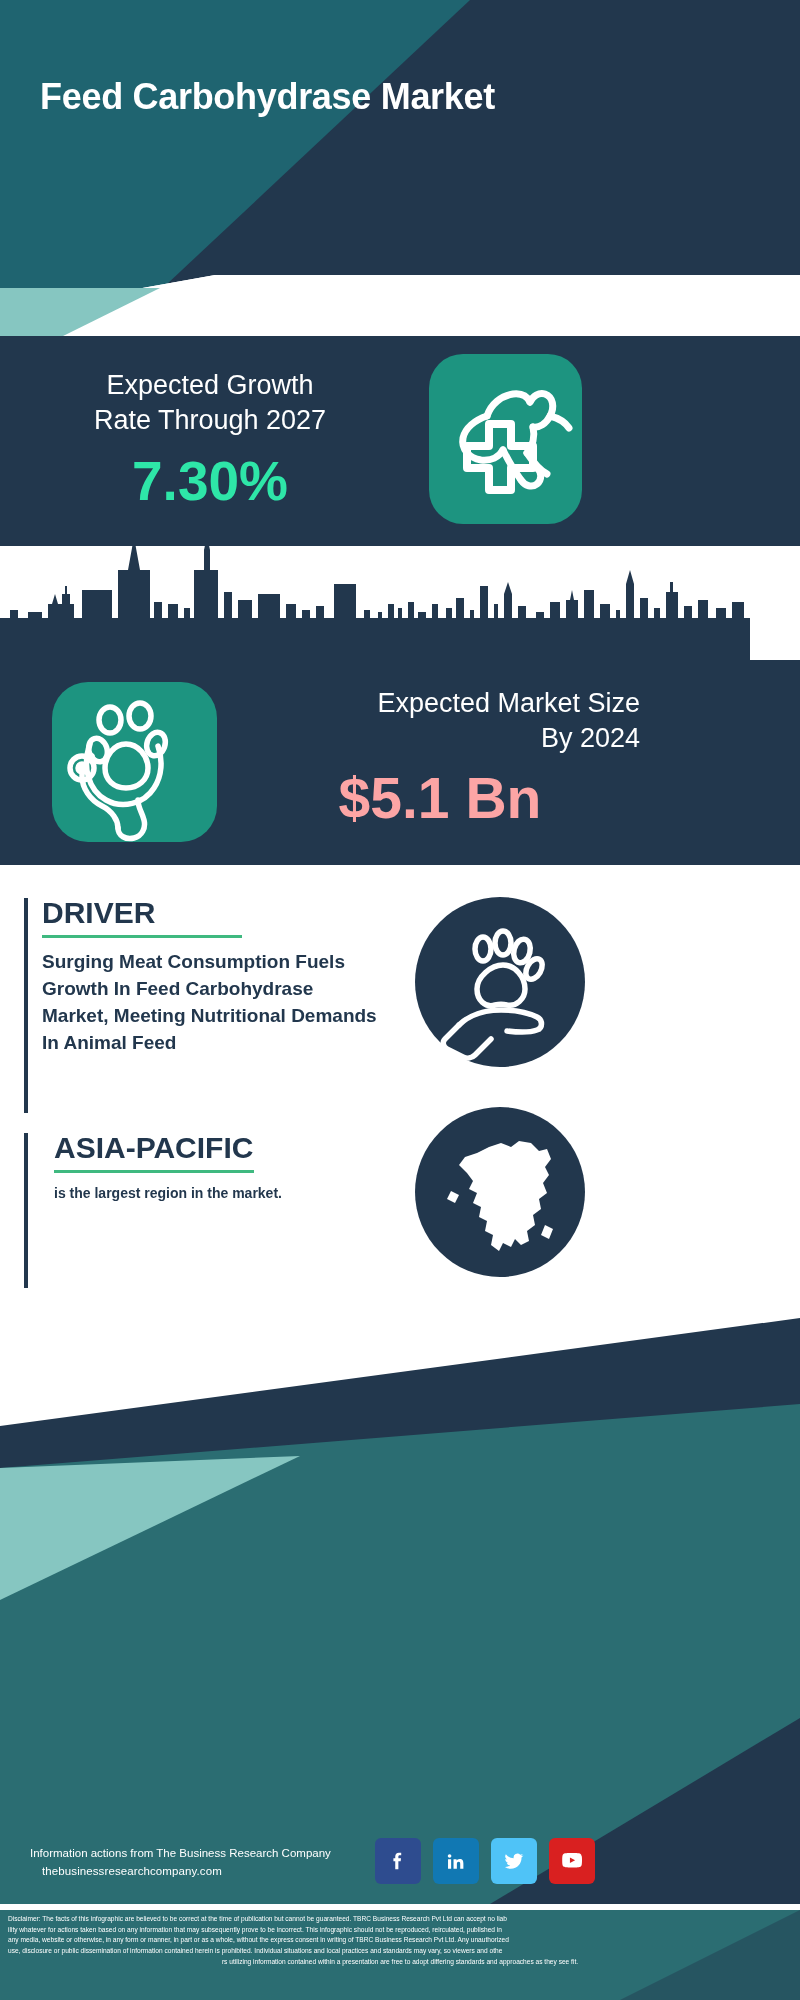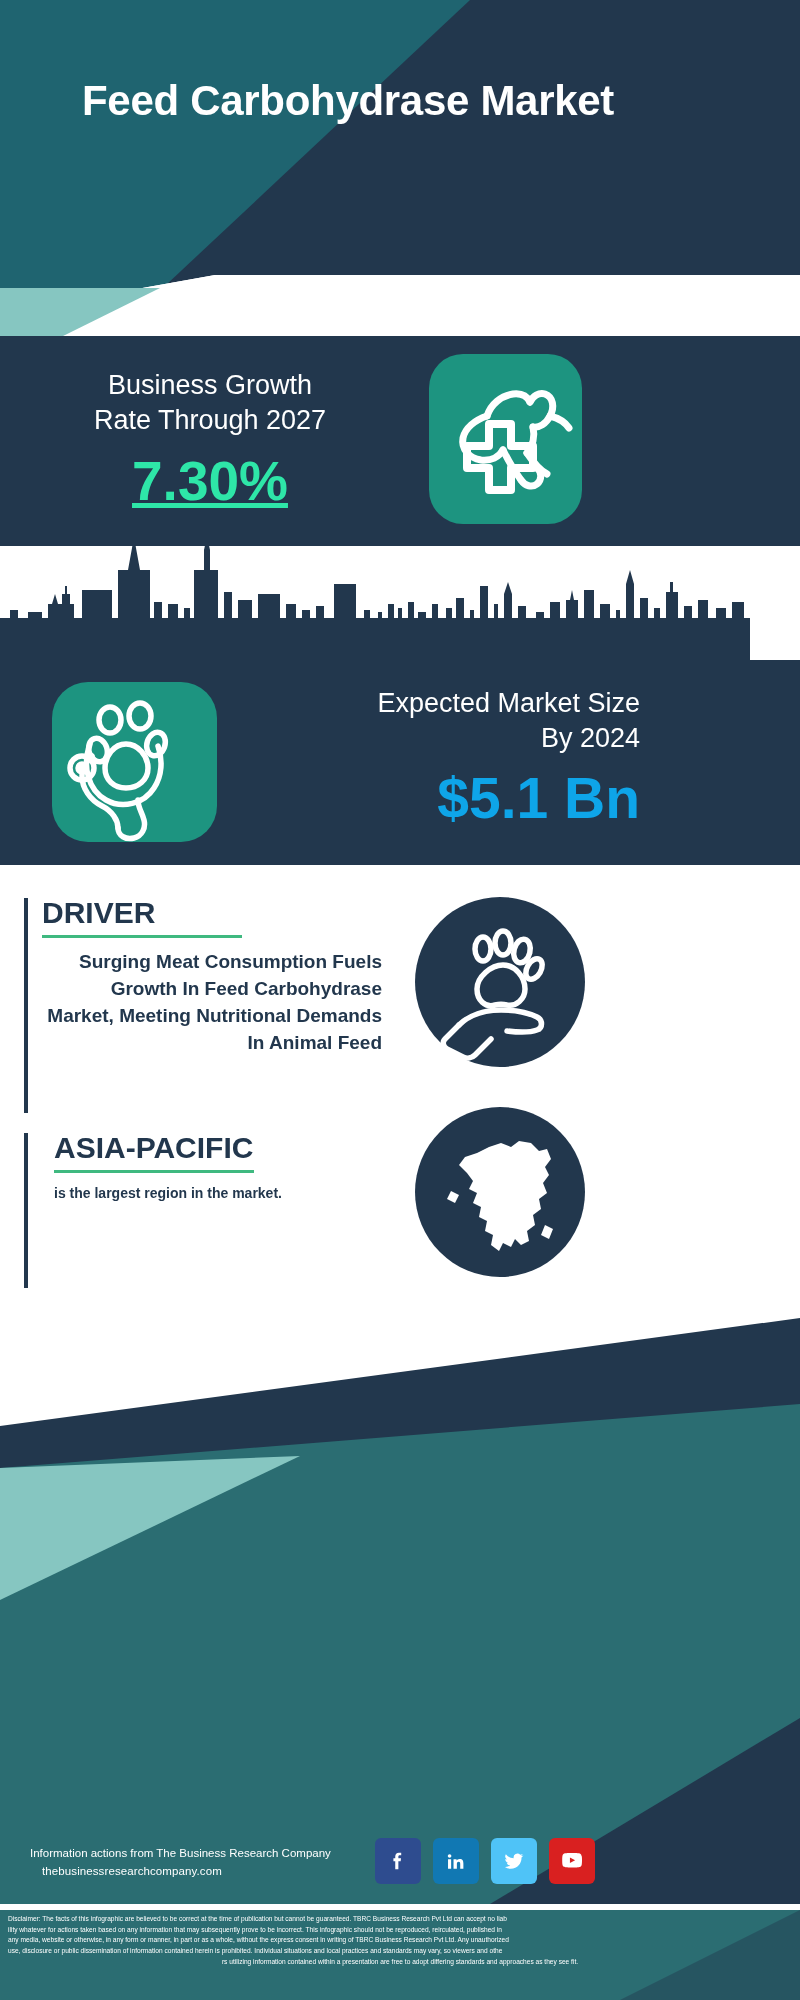--- a/index.html
+++ b/index.html
@@ -11,44 +11,44 @@
     overflow:hidden;
   }
 
   .page { position:relative; width:800px; height:2000px; background:#ffffff; }
 
   
   .header { position:absolute; left:0; top:0; width:800px; height:330px; overflow:hidden; }
   .header svg { position:absolute; left:0; top:0; }
   .header-title {
     position:absolute; left:0; top:78px; width:696px;
-    text-align:center;
+    text-align:left;
     color:#ffffff;
-    font-size:42px;
+    font-size:36px;
     font-weight:bold;
     line-height:1.08;
     letter-spacing:-0.3px;
     z-index:3;
     padding:0 40px;
   }
 
   
   .growth-band {
     position:absolute; left:0; top:336px; width:800px; height:210px;
     background:#22374d;
   }
   .growth-text {
     position:absolute; left:30px; top:32px; width:360px;
     text-align:center; color:#ffffff;
     font-size:27px; line-height:1.28; font-weight:400;
   }
   .growth-value {
     position:absolute; left:30px; top:118px; width:360px;
     text-align:center; color:#2ee6a8;
-    font-size:55px; font-weight:bold; line-height:1;text-decoration:underline;
+    font-size:55px; font-weight:bold; line-height:1;
   }
   .icon-box-dog {
     position:absolute; left:429px; top:18px;
     width:153px; height:170px;
     background:#1d9480; border-radius:34px;
   }
 
   
   .skyline { position:absolute; left:0; top:546px; width:800px; height:122px; background:#ffffff; }
   .skyline svg { display:block; }
@@ -63,21 +63,21 @@
     width:165px; height:160px;
     background:#1d9480; border-radius:36px;
   }
   .market-text {
     position:absolute; left:240px; top:26px; width:400px;
     text-align:right; color:#ffffff;
     font-size:27px; line-height:1.28;
   }
   .market-value {
     position:absolute; left:240px; top:110px; width:400px;
-    text-align:right; color:#0ea5e9;
+    text-align:center; color:#fca5a5;
     font-size:57px; font-weight:bold; line-height:1;
   }
 
   
   .content { position:absolute; left:0; top:865px; width:800px; height:455px; background:#ffffff; }
 
   .card { position:absolute; }
   .card-rule {
     position:absolute; left:0; top:0; width:4px;
     background:#22374d;
@@ -144,21 +144,21 @@
     <div class="header-title">Feed Carbohydrase Market</div>
   </div>
 
   <svg style="position:absolute;left:0;top:268px;" width="300" height="72">
     <polygon points="0,0 0,72 0,72 0,0" fill="#1f6470"></polygon>
     <polygon points="0,20 160,20 55,72 0,72" fill="#86c6c1"></polygon>
   </svg>
 
   <div class="growth-band">
     <div class="growth-text">
-      <div>Business Growth</div>
+      <div>Expected Growth</div>
       <div>Rate Through 2027</div>
     </div>
     <div class="growth-value">7.30%</div>
 
     <div class="icon-box-dog">
       <svg width="153" height="170" viewBox="0 0 153 170">
         <g fill="none" stroke="#ffffff" stroke-width="7" stroke-linecap="round" stroke-linejoin="round">
 
           <path d="M58 62 C46 66 36 74 34 84 C32 95 40 104 52 106 C62 107 70 103 74 96"></path>
           <path d="M58 62 C62 50 72 42 84 40 C92 39 98 42 101 48"></path>
@@ -209,21 +209,21 @@
     <div class="market-value">$5.1 Bn</div>
   </div>
 
   <div class="content">
 
     <div class="card" style="left:24px; top:33px; width:360px; height:215px;">
       <div class="card-rule" style="height:215px;"></div>
       <div style="margin-left:18px;">
         <div class="card-title">DRIVER</div>
         <div class="card-underline" style="width:200px;"></div>
-        <div class="card-body" style="width:340px;text-align:right;">Surging Meat Consumption Fuels Growth In Feed Carbohydrase Market, Meeting Nutritional Demands In Animal Feed</div>
+        <div class="card-body" style="width:340px;">Surging Meat Consumption Fuels Growth In Feed Carbohydrase Market, Meeting Nutritional Demands In Animal Feed</div>
       </div>
     </div>
 
     <div class="circle-icon" style="left:415px; top:32px; width:170px; height:170px;">
       <svg width="170" height="170" viewBox="0 0 170 170">
         <g fill="none" stroke="#ffffff" stroke-width="5.5" stroke-linecap="round" stroke-linejoin="round">
           <ellipse cx="68" cy="52" rx="8" ry="12"></ellipse>
           <ellipse cx="88" cy="46" rx="8" ry="12"></ellipse>
           <ellipse cx="107" cy="54" rx="8" ry="12" transform="rotate(14 107 54)"></ellipse>
           <ellipse cx="119" cy="72" rx="7" ry="11" transform="rotate(30 119 72)"></ellipse>

